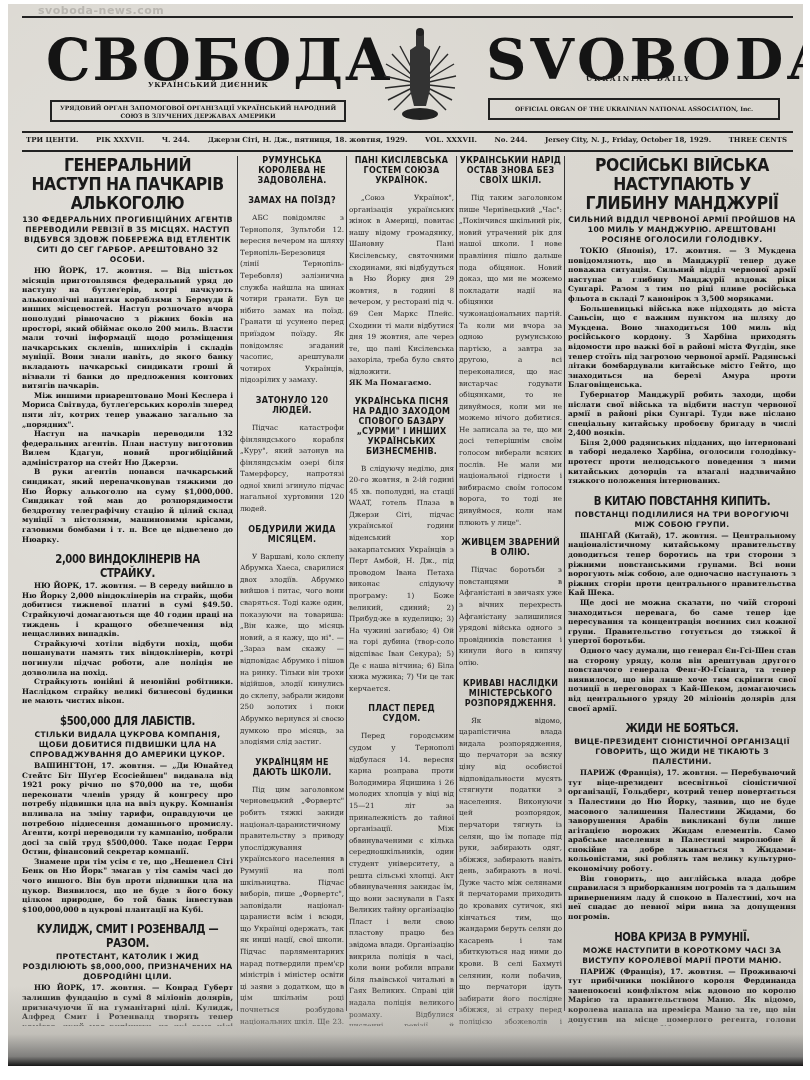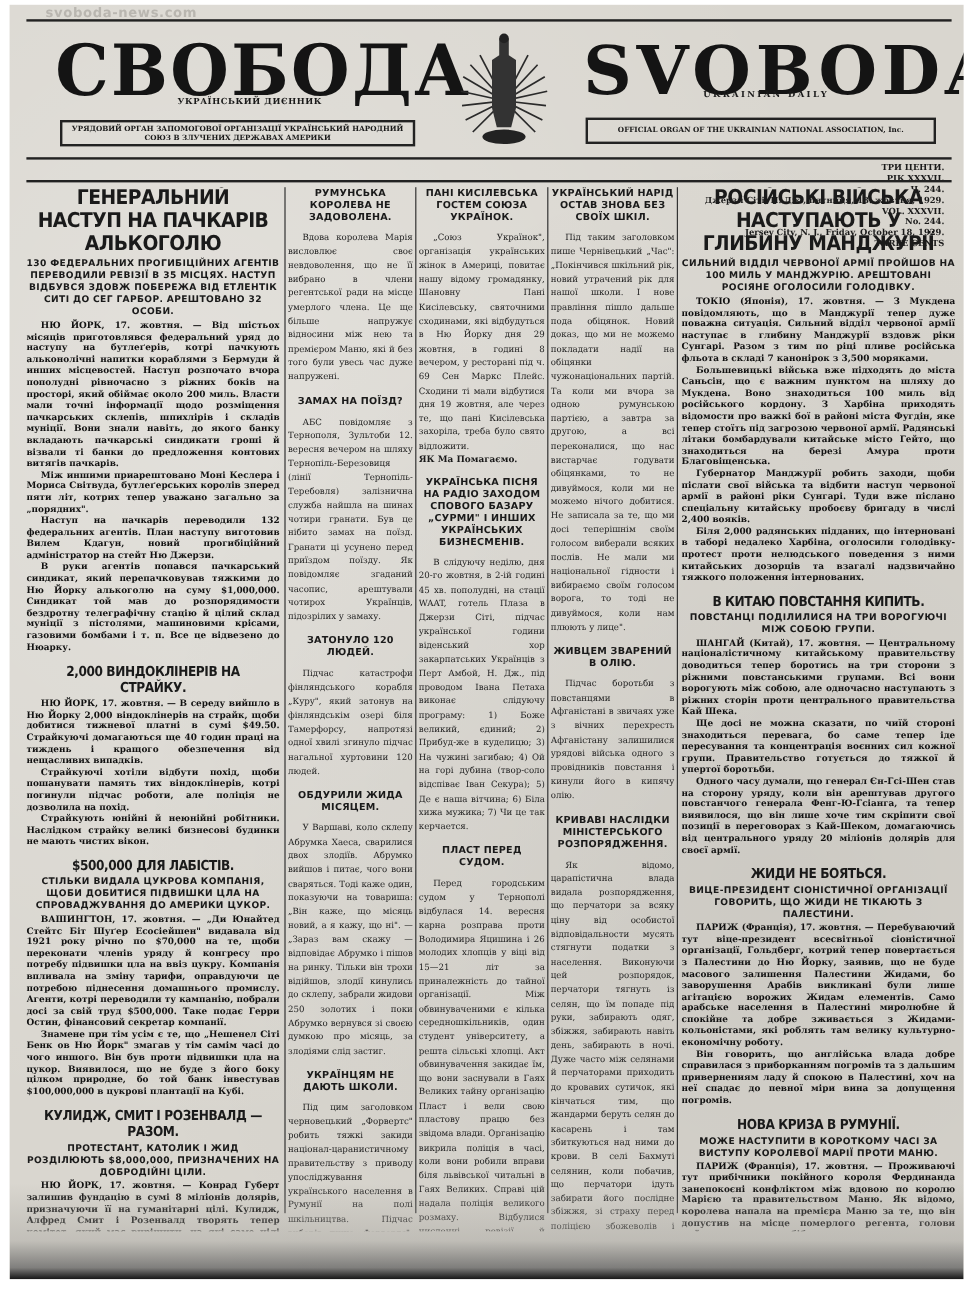--- a/index.html
+++ b/index.html
@@ -42,21 +42,21 @@
   }
   .box-lat {
     position: absolute; left: 480px; top: 94px; width: 292px; height: 22px;
     border: 2px solid #222; font-size: 6px; font-weight: bold; text-align: center;
     line-height: 18px;
   }
   .emblem { position: absolute; left: 372px; top: 20px; width: 80px; height: 100px; }
   .dateline {
     position: absolute; left: 14px; right: 12px; top: 131px; height: 14px;
     font-size: 7px; font-weight: bold; display: flex; justify-content: space-between;
-    align-items: flex-end; padding: 0 4px; flex-direction: column;
+    align-items: flex-start; padding: 0 4px;
   }
   .dateline span { white-space: nowrap; }
 
   
   .col { position: absolute; top: 152px; overflow: hidden; }
   .vline { position: absolute; top: 152px; width: 1px; background: #333; }
   .headline-big {
     font-family: "DejaVu Sans", sans-serif; font-weight: bold; text-align: center;
     font-size: 17px; line-height: 19px; letter-spacing: -0.5px; transform: scaleX(0.92);
   }
@@ -160,21 +160,20 @@
     <p class="body dark">Знамене при тім усім є те, що „Нешенел Сіті Бенк ов Ню Йорк" змагав у тім самім часі до чого иншого. Він був проти підвишки цла на цукор. Виявилося, що не буде з його боку цілком природне, бо той банк інвестував $100,000,000 в цукрові плантації на Кубі.</p>
 
     <div class="sub-head">КУЛИДЖ, СМИТ І РОЗЕНВАЛД — РАЗОМ.</div>
     <div class="deck">ПРОТЕСТАНТ, КАТОЛИК І ЖИД РОЗДІЛЮЮТЬ $8,000,000, ПРИЗНАЧЕНИХ НА ДОБРОДІЙНІ ЦІЛИ.</div>
     <p class="body dark">НЮ ЙОРК, 17. жовтня. — Конрад Губерт залишив фундацію в сумі 8 міліонів долярів, призначуючи її на гуманітарні цілі. Кулидж, Алфред Смит і Розенвалд творять тепер комітет, який має вирішити, на які саме цілі має бути ужитий той фонд.</p>
 
   </div>
 
   <div class="col" style="left:232px;width:104px;height:870px;">
     <div class="small-head" style="margin-top:0">РУМУНСЬКА КОРОЛЕВА НЕ ЗАДОВОЛЕНА.</div>
-    <p class="body narrow">Вдова королева Марія висловлює своє невдоволення, що не її вибрано в члени регентської ради на місце умерлого члена. Це ще більше напружує відносини між нею та премієром Маню, які й без того були увесь час дуже напружені.</p>
     <div class="small-head">ЗАМАХ НА ПОЇЗД?</div>
     <p class="body narrow">АБС повідомляє з Тернополя, Зультоби 12. вересня вечером на шляху Тернопіль-Березовиця (лінії Тернопіль-Теребовля) залізнична служба найшла на шинах чотири гранати. Був це нібито замах на поїзд. Гранати ці усунено перед приїздом поїзду. Як повідомляє згаданий часопис, арештували чотирох Українців, підозрілих у замаху.</p>
     <div class="small-head">ЗАТОНУЛО 120 ЛЮДЕЙ.</div>
     <p class="body narrow">Підчас катастрофи фінляндського корабля „Куру", який затонув на фінляндськім озері біля Тамерфорсу, напротязі одної хвилі згинуло підчас нагальної хуртовини 120 людей.</p>
     <div class="small-head">ОБДУРИЛИ ЖИДА МІСЯЦЕМ.</div>
     <p class="body narrow">У Варшаві, коло склепу Абрумка Хаеса, сварилися двох злодіїв. Абрумко вийшов і питає, чого вони сваряться. Тоді каже один, показуючи на товариша: „Він каже, що місяць новий, а я кажу, що ні". — „Зараз вам скажу — відповідає Абрумко і пішов на ринку. Тільки він трохи відійшов, злодії кинулись до склепу, забрали жидови 250 золотих і поки Абрумко вернувся зі своєю думкою про місяць, за злодіями слід застиг.</p>
     <div class="small-head">УКРАЇНЦЯМ НЕ ДАЮТЬ ШКОЛИ.</div>
     <p class="body narrow">Під цим заголовком черновецький „Форвертс" робить тяжкі закиди націонал-царанистичному правительству з приводу упосліджування українського населення в Румунії на полі шкільництва. Підчас виборів, пише „Форвертс", заповідали націонал-царанисти всім і всюди, що Українці одержать, так як инші нації, свої школи. Підчас парляментарних нарад потвердили прем'єр міністрів і міністер освіти ці заяви з додатком, що в цім шкільнім році почнеться розбудова національних шкіл. Ще 23. липня заявив міністер освіти послови Пістінерови, що він чується звязаним зложенням публичними деклараціями. Щож сталося дальше? Замісць використати тих кілька місяців для підготовки для національних шкіл, не приготовлено нічого і нема надії, щоби щось сталося. Сьогодні не думають панове здійснити свої обіцянки та декларації. Вони не кажуть, що націоналам, чеменити неналежаться школи, але відмовляють їм взагалі права існування. Вони заявляють, що Українці — це зрутенізовані Румуни, і що це бажання й мови родичів мають рішати про навчальну мову в школі; але держава, яка має ствердити, чи ці Українці не були Румунами перед сто роками, або чи не забаляться вони під якимсь натиском за нерумунськими школами.</p>
 
   </div>

